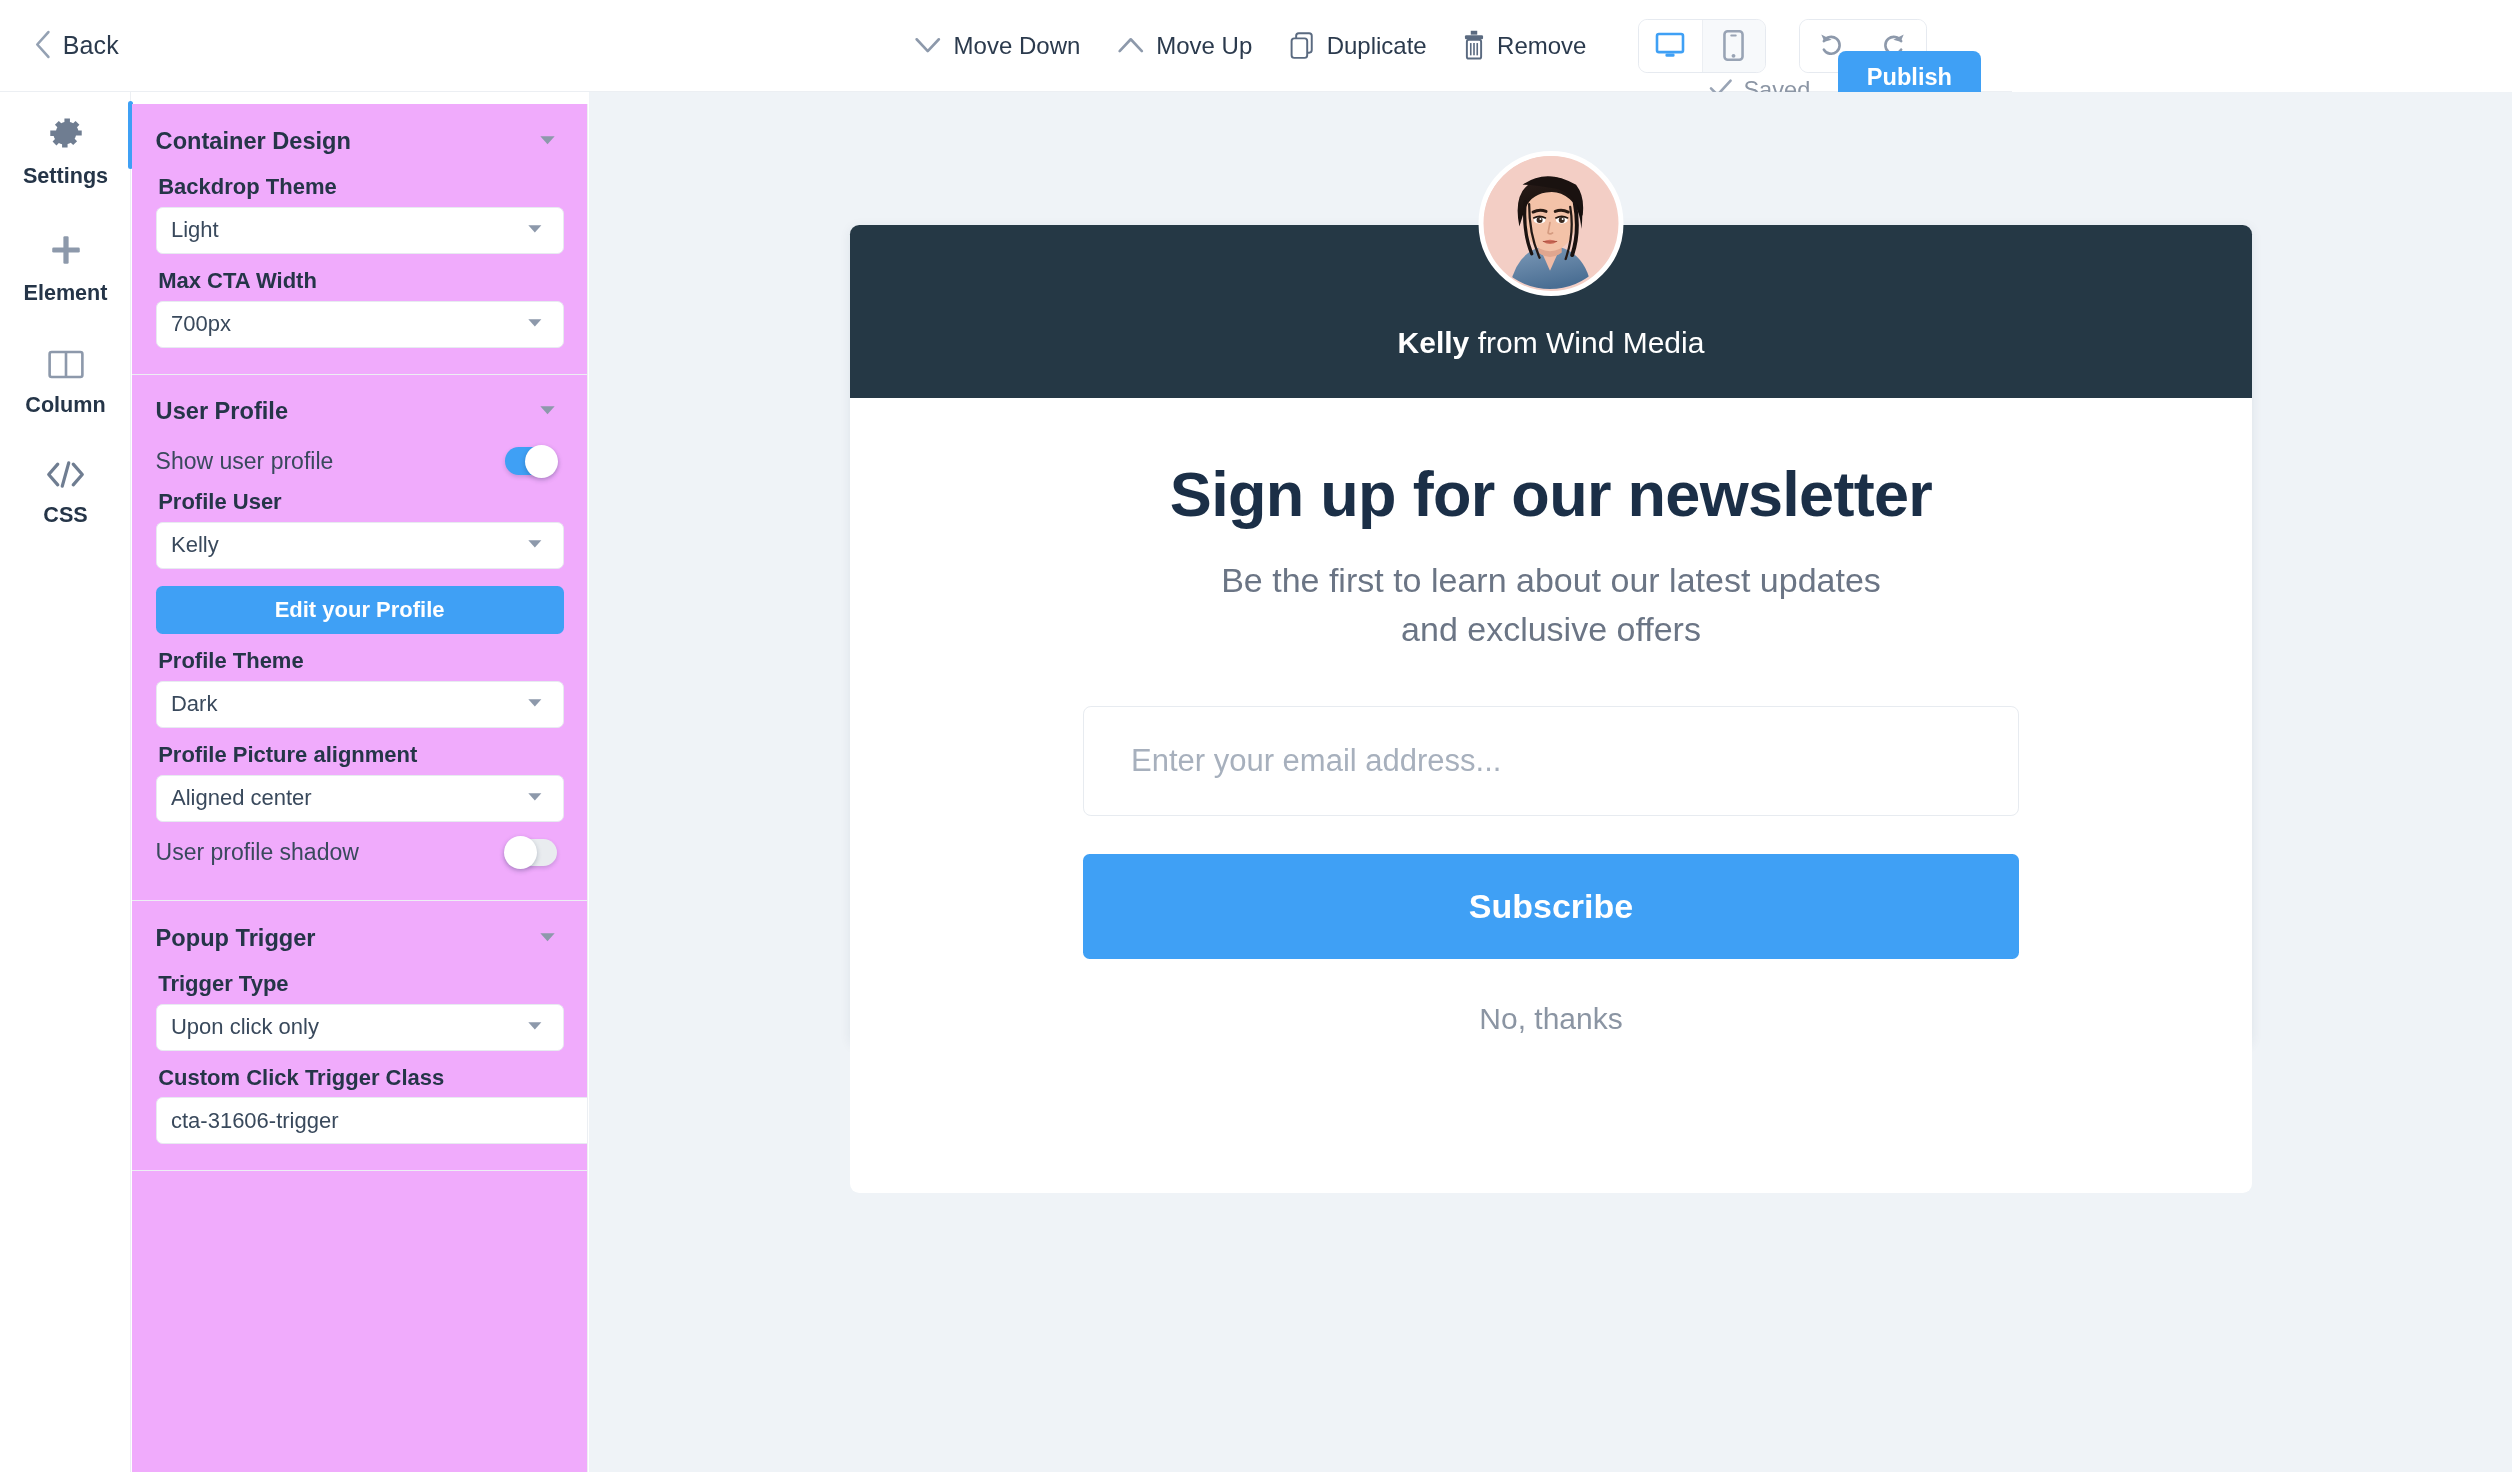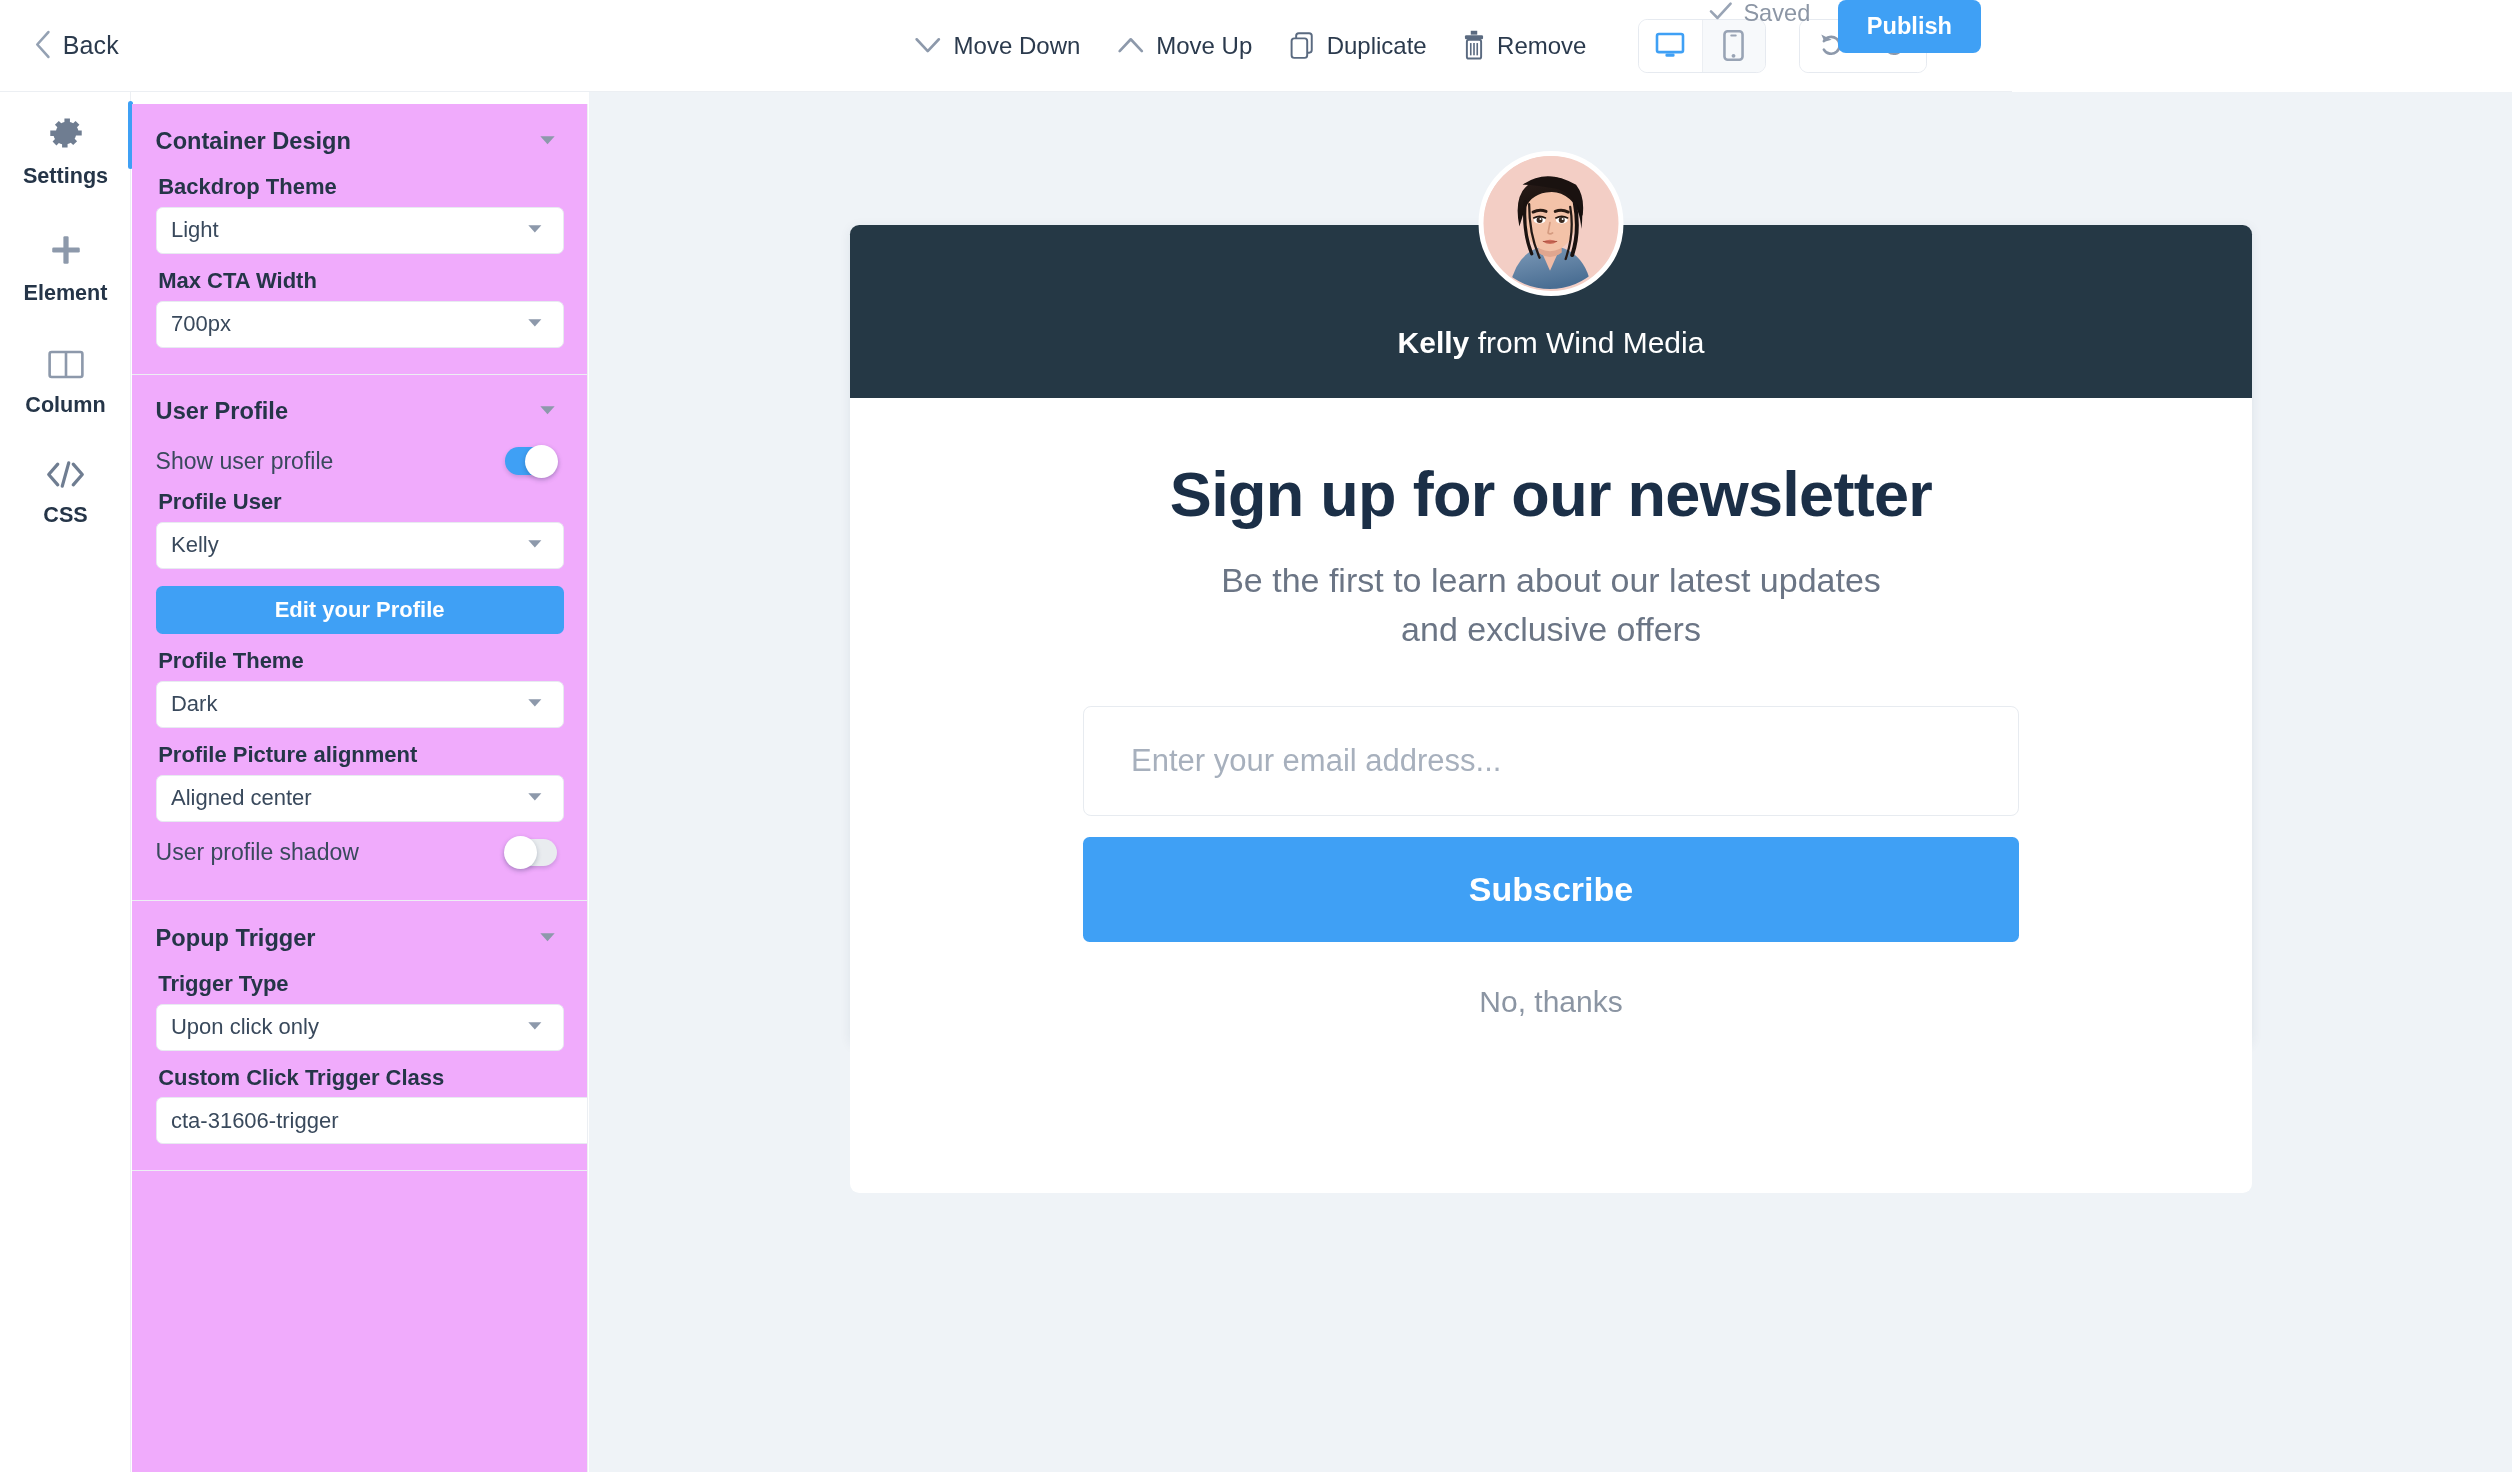--- a/index.html
+++ b/index.html
@@ -56,22 +56,22 @@
     border: 1.3px solid #e6eaf0; border-radius: 9.2px; overflow: hidden;
     height: 54px;
   }
   .hist {
     width: 63px; height: 100%;
     display: flex; align-items: center; justify-content: center;
     cursor: pointer; background: #ffffff;
   }
 
   .toolbar-right {
-    position: absolute; right: 31px; top: 0; height: 92px;
-    display: flex; align-items: flex-start; gap: 27.5px;
+    position: absolute; right: 31px; top: 12px; height: 92px;
+    display: flex; align-items: flex-end; gap: 27.5px;
   }
   .saved {
     display: flex; align-items: center; gap: 10.5px;
     font-size: 23.6px; color: #8c96a5;
   }
   .publish-btn {
     background: #3fa0f5; color: #ffffff;
     font-size: 23.6px; font-weight: bold;
     padding: 13px 29px; border-radius: 7.9px; border: none;
     cursor: pointer; font-family: "Liberation Sans", sans-serif;
@@ -229,21 +229,21 @@
     border: 1.3px solid #e7ebf0; border-radius: 7.9px;
     background: #ffffff;
     font-size: 31px; color: #39495c;
     padding: 0 47px;
     font-family: "Liberation Sans", sans-serif;
     outline: none;
   }
   .email-input::placeholder { color: #a7b0bd; }
   .subscribe-btn {
     width: 936px; height: 105px;
-    margin-top: 21px;
+    margin-top: 38px;
     background: #3fa0f5; color: #ffffff;
     font-size: 34px; font-weight: bold;
     border: none; border-radius: 6.5px; cursor: pointer;
     font-family: "Liberation Sans", sans-serif;
   }
   .nothanks {
     margin-top: 43px;
     font-size: 30px; color: #8b95a3; cursor: pointer;
   }
 </style>

